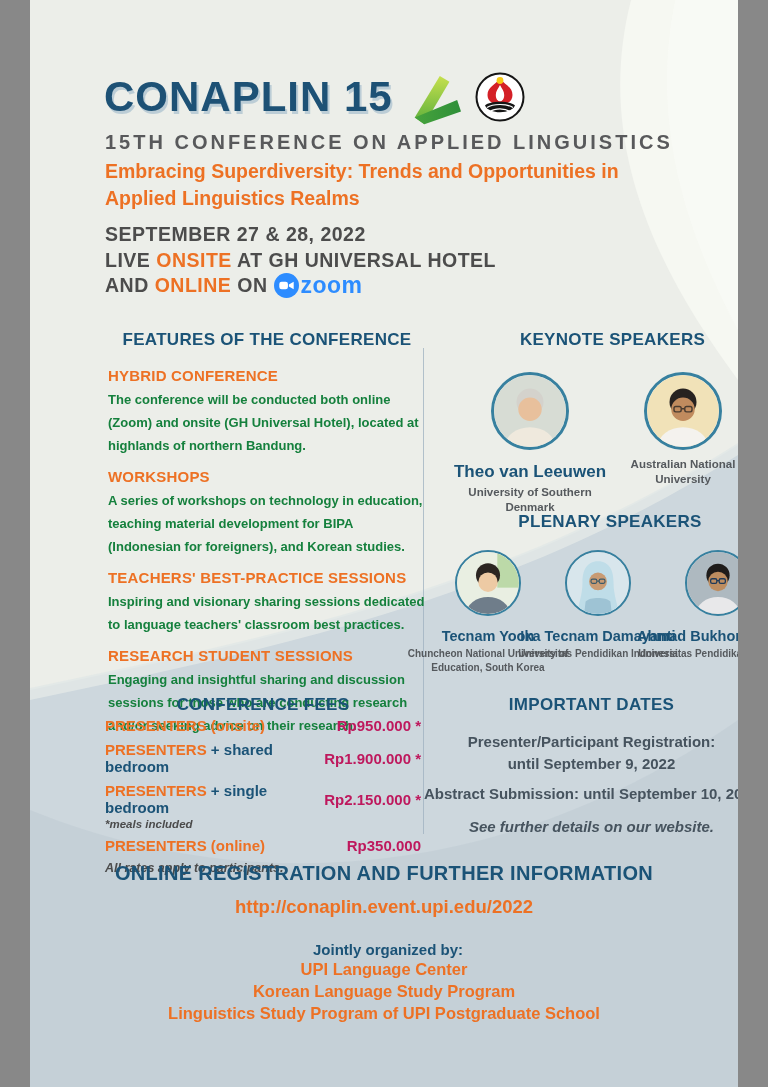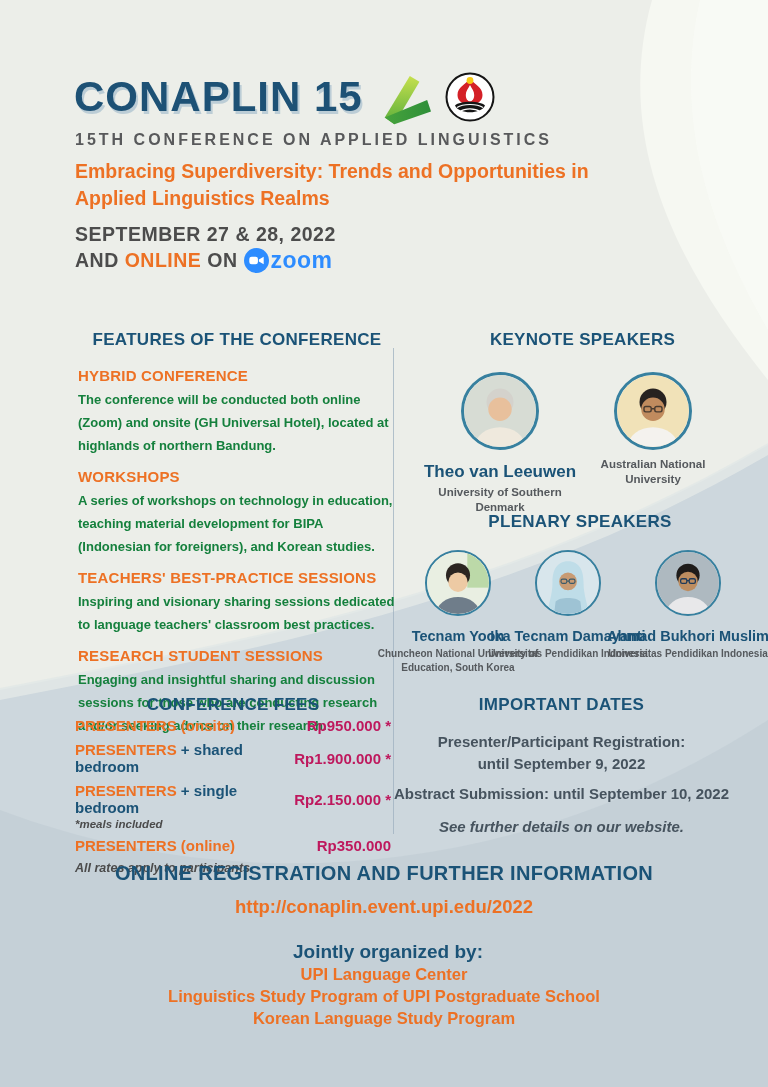--- a/index.html
+++ b/index.html
@@ -1,32 +1,32 @@
 <!DOCTYPE html>
 <html><head>
 <meta charset="utf-8">
 <style>
   * { margin:0; padding:0; box-sizing:border-box; }
   html,body { background:#888; }
   .poster{
-    position:relative; width:768px; height:1087px; overflow:hidden;
+    position:relative; width:708px; height:1087px; overflow:hidden;
     font-family:"Liberation Sans", sans-serif; margin:0 auto;
     background:#eceee9;
   }
   .bg-svg{ position:absolute; inset:0; width:100%; height:100%; }
 
   
   .title-row{ position:absolute; left:74px; top:76px; display:flex; align-items:flex-start; gap:14px; }
   .main-title{
     font-size:42px; font-weight:800; color:#1d5175; letter-spacing:1px; line-height:1;
     text-shadow:2px 3px 0 rgba(150,178,198,.55);
   }
   .logo-conaplin{ width:54px; height:54px; margin-top:-2px; }
   .logo-upi{ width:50px; height:50px; margin-top:-4px; }
-  .subtitle{ position:absolute; left:75px; top:131px; font-size:16px; font-weight:700; color:#58595b; letter-spacing:3px; }
+  .subtitle{ position:absolute; left:75px; top:131px; font-size:20px; font-weight:700; color:#58595b; letter-spacing:3px; }
   .tagline{ position:absolute; left:75px; top:158px; width:545px; font-size:19.5px; font-weight:600; color:#ed7124; line-height:1.36; }
   .date-block{ position:absolute; left:75px; top:222px; font-size:19.5px; font-weight:800; color:#4c4c4c; line-height:25.5px; letter-spacing:.5px; }
   .hl{ color:#ed7124; }
   .zoom-wrap{ display:inline-flex; align-items:center; gap:2px; vertical-align:-6px; margin-left:6px; }
   .zoom-icon{ width:25px; height:25px; }
   .zoom-word{ color:#2d8cff; font-size:23px; font-weight:600; letter-spacing:.5px; text-transform:lowercase; }
 
   
   .divider{ position:absolute; left:393px; top:348px; width:1px; height:486px; background:#9db0bf; opacity:.75; }
 
@@ -69,21 +69,21 @@
   .dates{ position:absolute; left:389px; top:695px; width:345px; text-align:center; }
   .dates h2{ margin-bottom:16px; }
   .date-line{ font-size:15px; font-weight:700; color:#46535e; line-height:22px; }
   .date-line.gap{ margin-top:8px; }
   .dates .web-note{ font-size:15px; font-style:italic; font-weight:700; color:#46535e; margin-top:13px; }
 
   
   .footer{ position:absolute; left:0; right:0; top:862px; text-align:center; }
   .reg-heading{ font-size:20px; font-weight:800; color:#1b5377; letter-spacing:.3px; }
   .reg-url{ font-size:18.5px; font-weight:700; color:#ed7124; margin-top:11px; }
-  .jointly{ font-size:19px; font-weight:800; color:#1b5377; margin-top:23px;padding-left:8px; }
+  .jointly{ font-size:15px; font-weight:800; color:#1b5377; margin-top:23px;padding-left:8px; }
   .organizer{ font-size:16.5px; font-weight:800; color:#ed7124; line-height:22px; }
 </style>
 </head>
 <body>
 
 <div class="poster">
 
   <svg class="bg-svg" viewBox="0 0 768 1087" preserveAspectRatio="none">
     <rect width="768" height="1087" fill="#eceee9"></rect>
     <path d="M652,0 C610,150 688,280 768,380 L768,0 Z" fill="#f6f8f2"></path>
@@ -118,20 +118,21 @@
       <path d="M12,35.5 C18,31.5 32,31.5 38,35.5" stroke="#ffffff" stroke-width="1.2" fill="none"></path>
       <path d="M15,39.5 C20,36 30,36 35,39.5" stroke="#ffffff" stroke-width="1.2" fill="none"></path>
     </svg>
   </div>
 
   <div class="subtitle">15TH CONFERENCE ON APPLIED LINGUISTICS</div>
   <div class="tagline">Embracing Superdiversity: Trends and Opportunities in Applied Linguistics Realms</div>
 
   <div class="date-block">
     <div>SEPTEMBER 27 &amp; 28, 2022</div>
+    <div><span>LIVE </span><span class="hl">ONSITE</span><span> AT GH UNIVERSAL HOTEL</span></div>
     <div><span>AND </span><span class="hl">ONLINE</span><span> ON</span><span class="zoom-wrap">
           <svg class="zoom-icon" viewBox="0 0 26 26">
             <circle cx="13" cy="13" r="13" fill="#2d8cff"></circle>
             <rect x="5.5" y="9" width="9" height="8" rx="2.5" fill="#ffffff"></rect>
             <polygon points="15.5,12 20.5,9 20.5,17 15.5,14" fill="#ffffff"></polygon>
           </svg>
           <span class="zoom-word">zoom</span>
         </span></div>
   </div>
 
@@ -308,17 +309,17 @@
     <div class="date-line">until September 9, 2022</div>
     <div class="date-line gap">Abstract Submission: until September 10, 2022</div>
     <div class="web-note">See further details on our website.</div>
   </div>
 
   <div class="footer">
     <div class="reg-heading">ONLINE REGISTRATION AND FURTHER INFORMATION</div>
     <div class="reg-url">http://conaplin.event.upi.edu/2022</div>
     <div class="jointly">Jointly organized by:</div>
     <div class="organizer">UPI Language Center</div>
+    <div class="organizer">Korean Language Study Program</div>
     <div class="organizer">Linguistics Study Program of UPI Postgraduate School</div>
-    <div class="organizer">Korean Language Study Program</div>
   </div>
 
 </div>
 
 </body></html>

